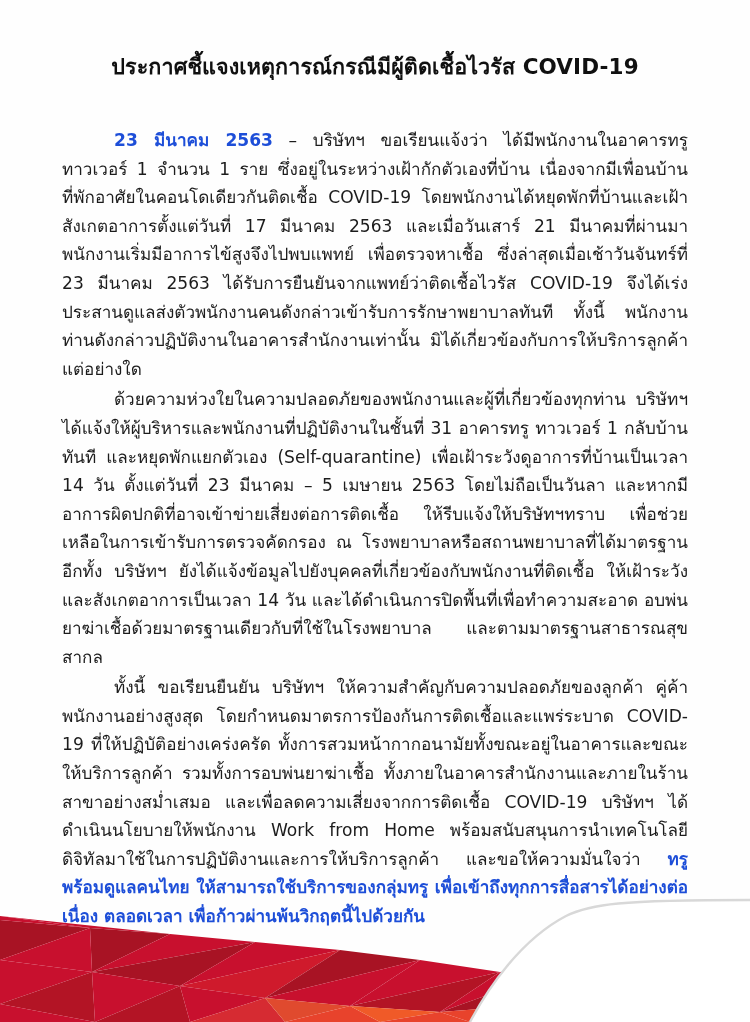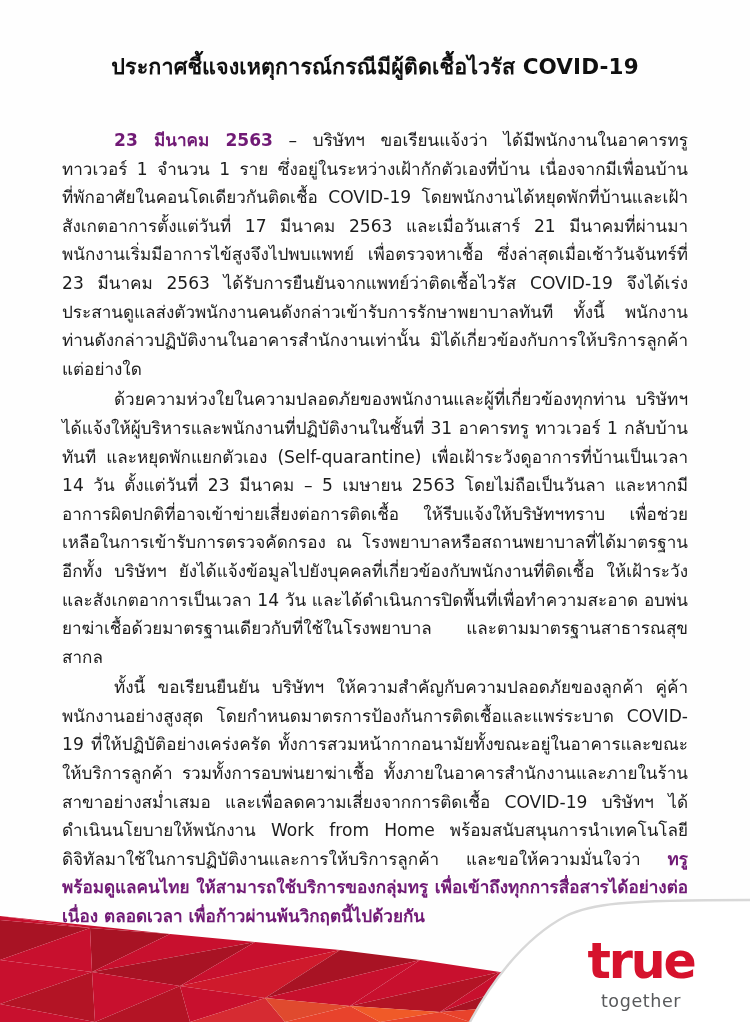--- a/index.html
+++ b/index.html
@@ -51,21 +51,21 @@
     color: #1c1c1c;
     text-align: justify;
     text-justify: inter-word;
   }
 
   .para {
     margin: 0 0 2px 0;
     text-indent: 52px;
   }
 
-  b, .bold { font-weight: bold; color: #701a75; }
+  b, .bold { font-weight: bold; color: #1d4ed8; }
 
   
   .footer {
     position: absolute;
     left: 0;
     bottom: 0;
     width: 750px;
     height: 128px;
     overflow: hidden;
   }
@@ -169,18 +169,14 @@
 
       <polygon points="710,46 750,40 665,98" fill="#c8102e"></polygon>
       <polygon points="750,40 665,98 700,128" fill="#b31425"></polygon>
       <polygon points="750,40 700,128 750,128" fill="#a81324"></polygon>
 
       <path d="M 470,128 C 487,96 520,46 566,22 C 590,10 620,6 750,6 L 750,128 Z" fill="#ffffff"></path>
       <path d="M 470,128 C 487,96 520,46 566,22 C 590,10 620,6 750,6" fill="none" stroke="#d8d8d8" stroke-width="2.4"></path>
     </svg>
   </div>
 
-  <div class="logo-block">
-    <span class="logo-word">true</span>
-    <span class="logo-tag">together</span>
-  </div>
 
 </div>
 
 </body></html>

